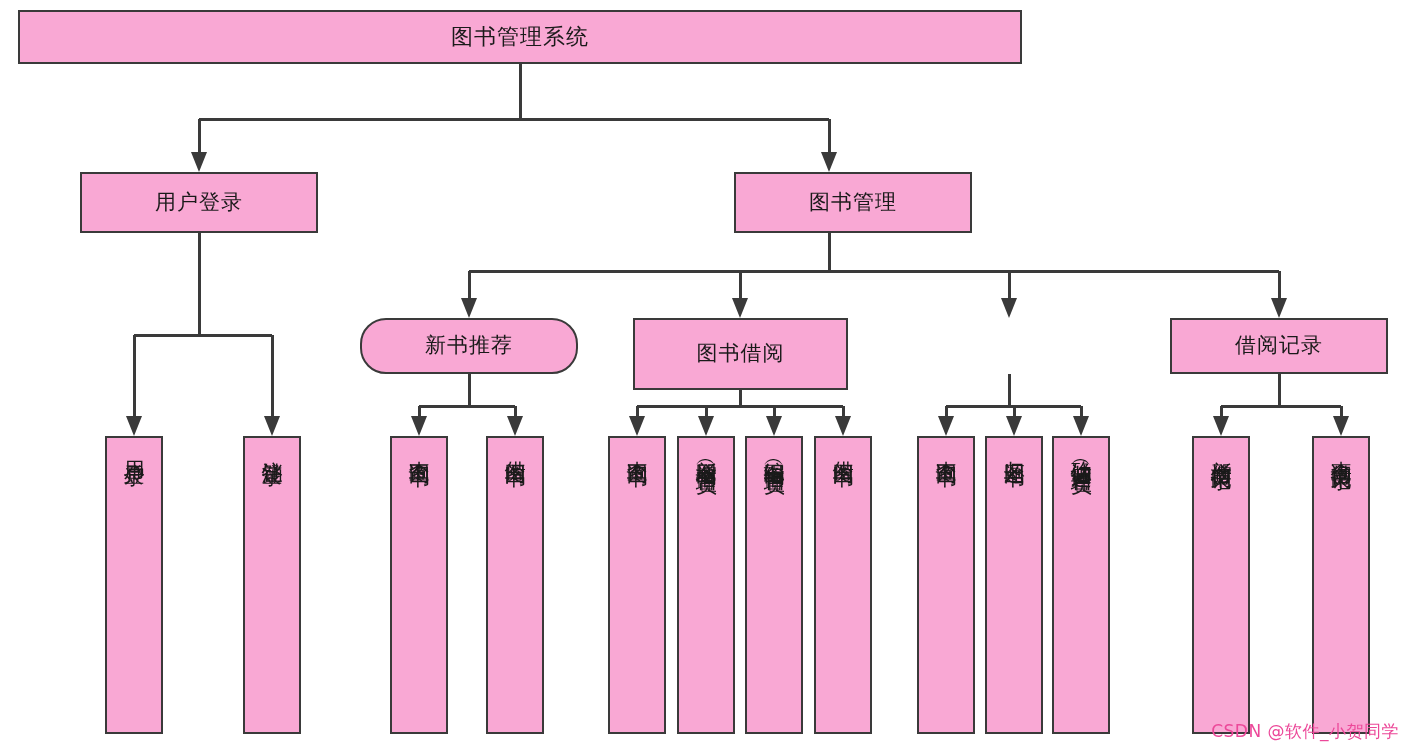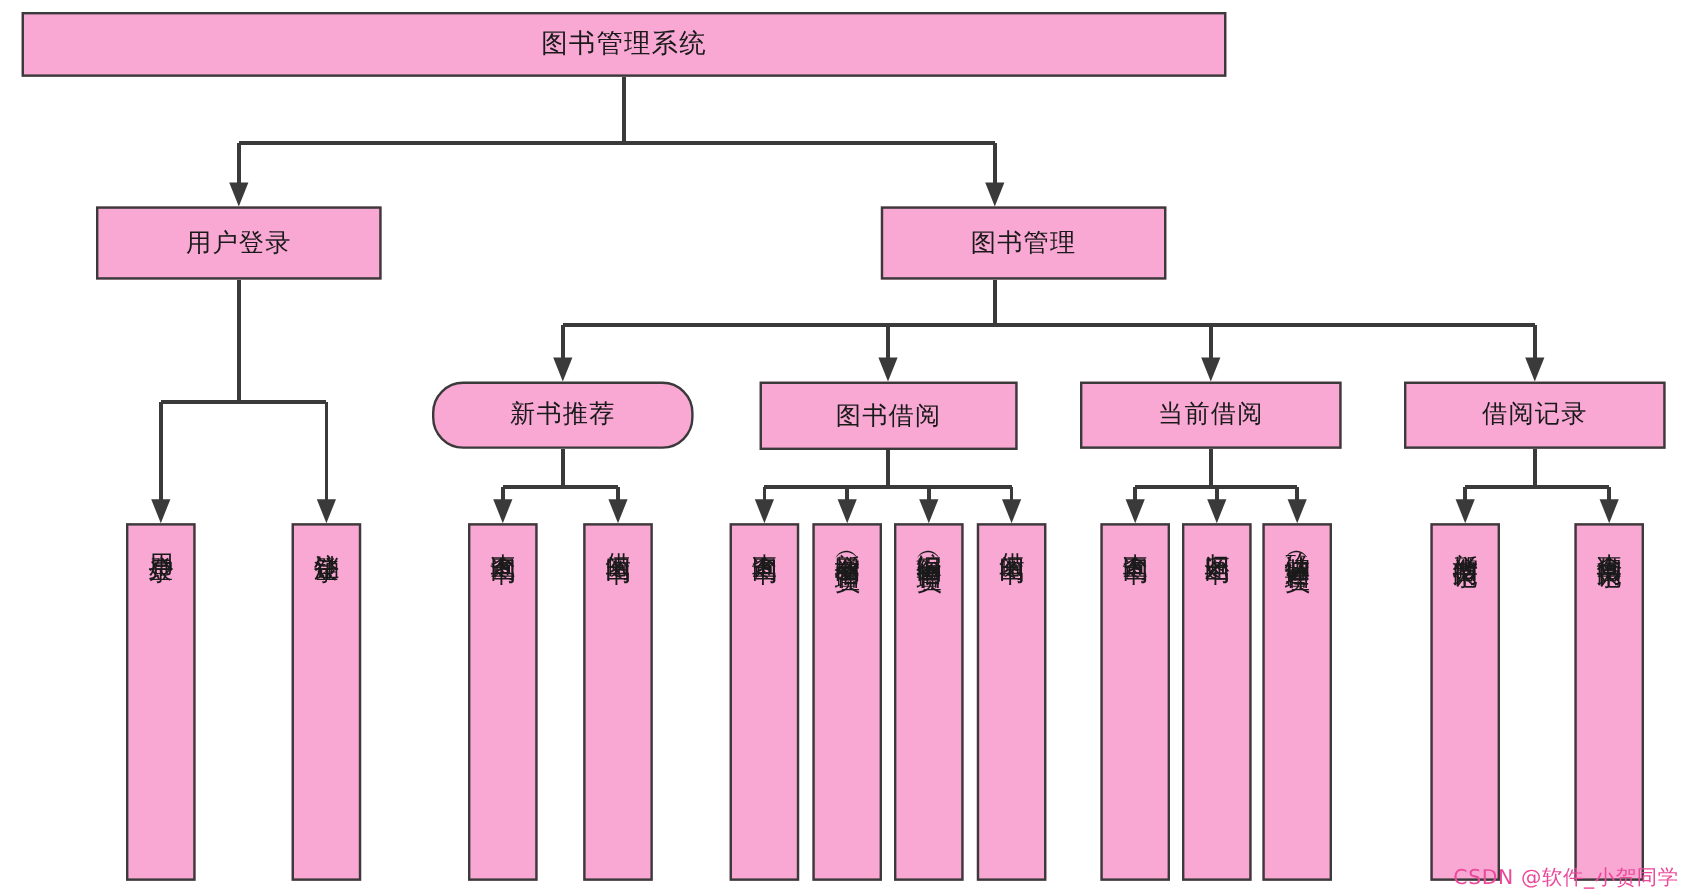--- a/index.html
+++ b/index.html
@@ -139,25 +139,22 @@
   <div class="node horiz" style="left:80px; top:172px; width:238px; height:61px;">
     <span>用户登录</span>
   </div>
   <div class="node horiz" style="left:710px; top:172px; width:238px; height:61px;margin-left:24px;">
     <span>图书管理</span>
   </div>
 
   <div class="node horiz" style="left:360px; top:318px; width:218px; height:56px;border-radius:26px;">
     <span>新书推荐</span>
   </div>
-  <div class="node horiz" style="left:633px; top:318px; width:215px; height:57px;">
+  <div class="node horiz" style="left:633px; top:318px; width:215px; height:72px;">
     <span>图书借阅</span>
-  </div>
-  <div class="node horiz" style="left:900px; top:318px; width:218px; height:56px;">
-    <span>当前借阅</span>
   </div>
   <div class="node horiz" style="left:1170px; top:318px; width:218px; height:56px;">
     <span>借阅记录</span>
   </div>
 
   <div class="node vert" style="left:105px; top:436px; width:58px; height:298px;">
     <span class="vtext">用户登录</span>
   </div>
   <div class="node vert" style="left:243px; top:436px; width:58px; height:298px;">
     <span class="vtext">注销登录</span>

